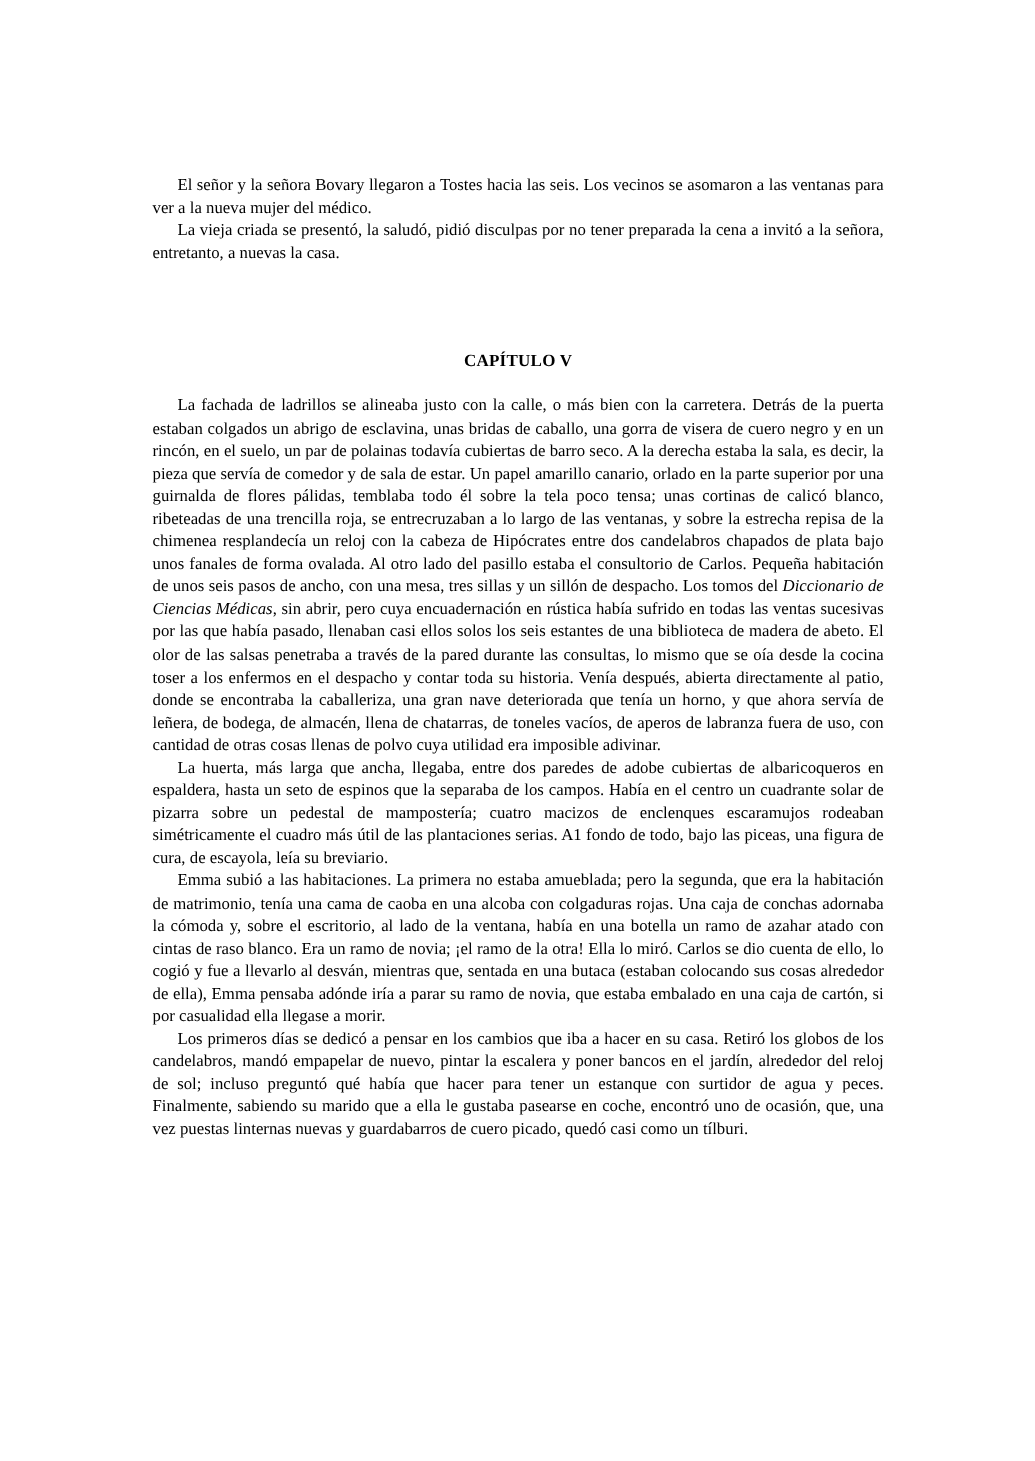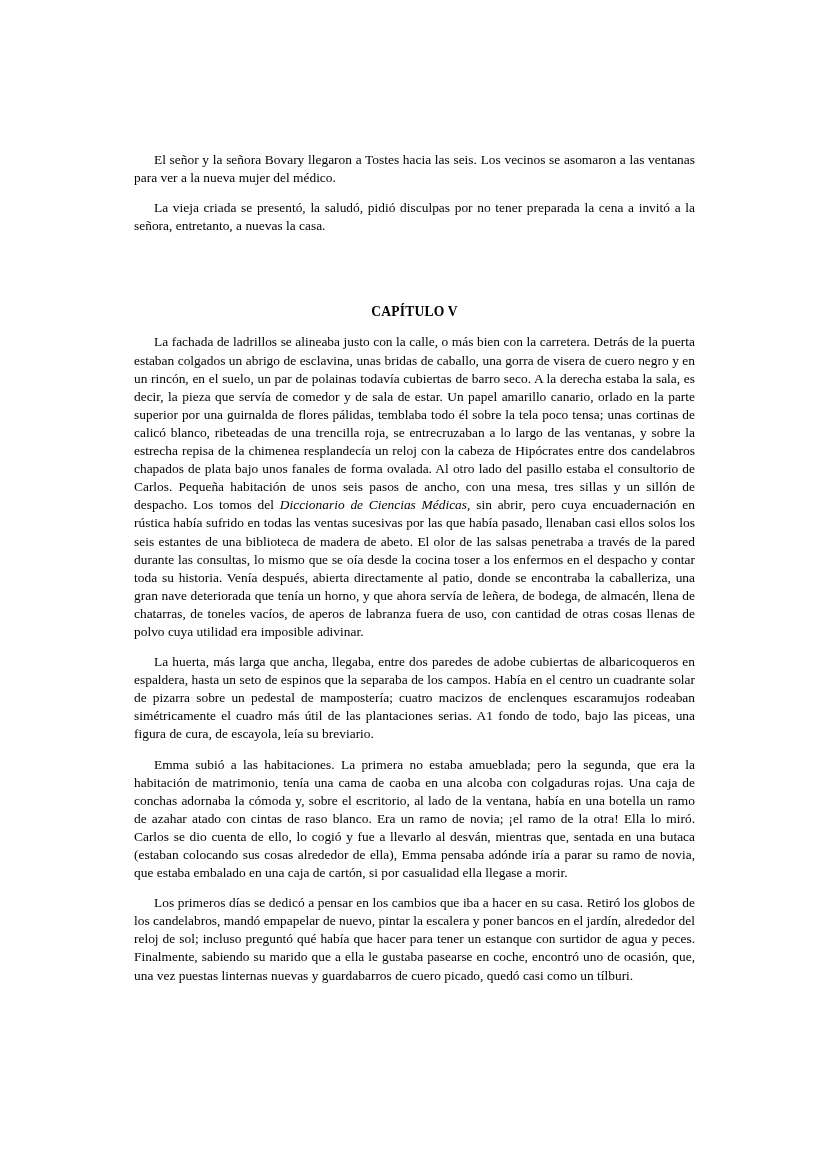--- a/index.html
+++ b/index.html
@@ -24,34 +24,34 @@
     height: 1169px;
     background: #ffffff;
   }
   .text-block {
     position: absolute;
     left: 122px;
     top: 139px;
     width: 585px;
   }
   p.para {
-    margin: 12px;
+    margin: 0;
     padding: 0;
     text-align: justify;
     text-justify: inter-word;
     text-indent: 20px;
     font-size: 13.4px;
     line-height: 18.1px;
     letter-spacing: 0.01px;
     word-spacing: 0px;
     hyphens: none;
     -webkit-hyphens: none;
   }
   h2.chapter-heading {
-    margin: 4px;
+    margin: 17px;
     padding: 0;
     text-align: center;
     font-size: 13.6px;
     line-height: 18.1px;
     font-weight: bold;
     letter-spacing: 0.2px;
   }
   .gap-before-heading {
     height: 52px;
   }

